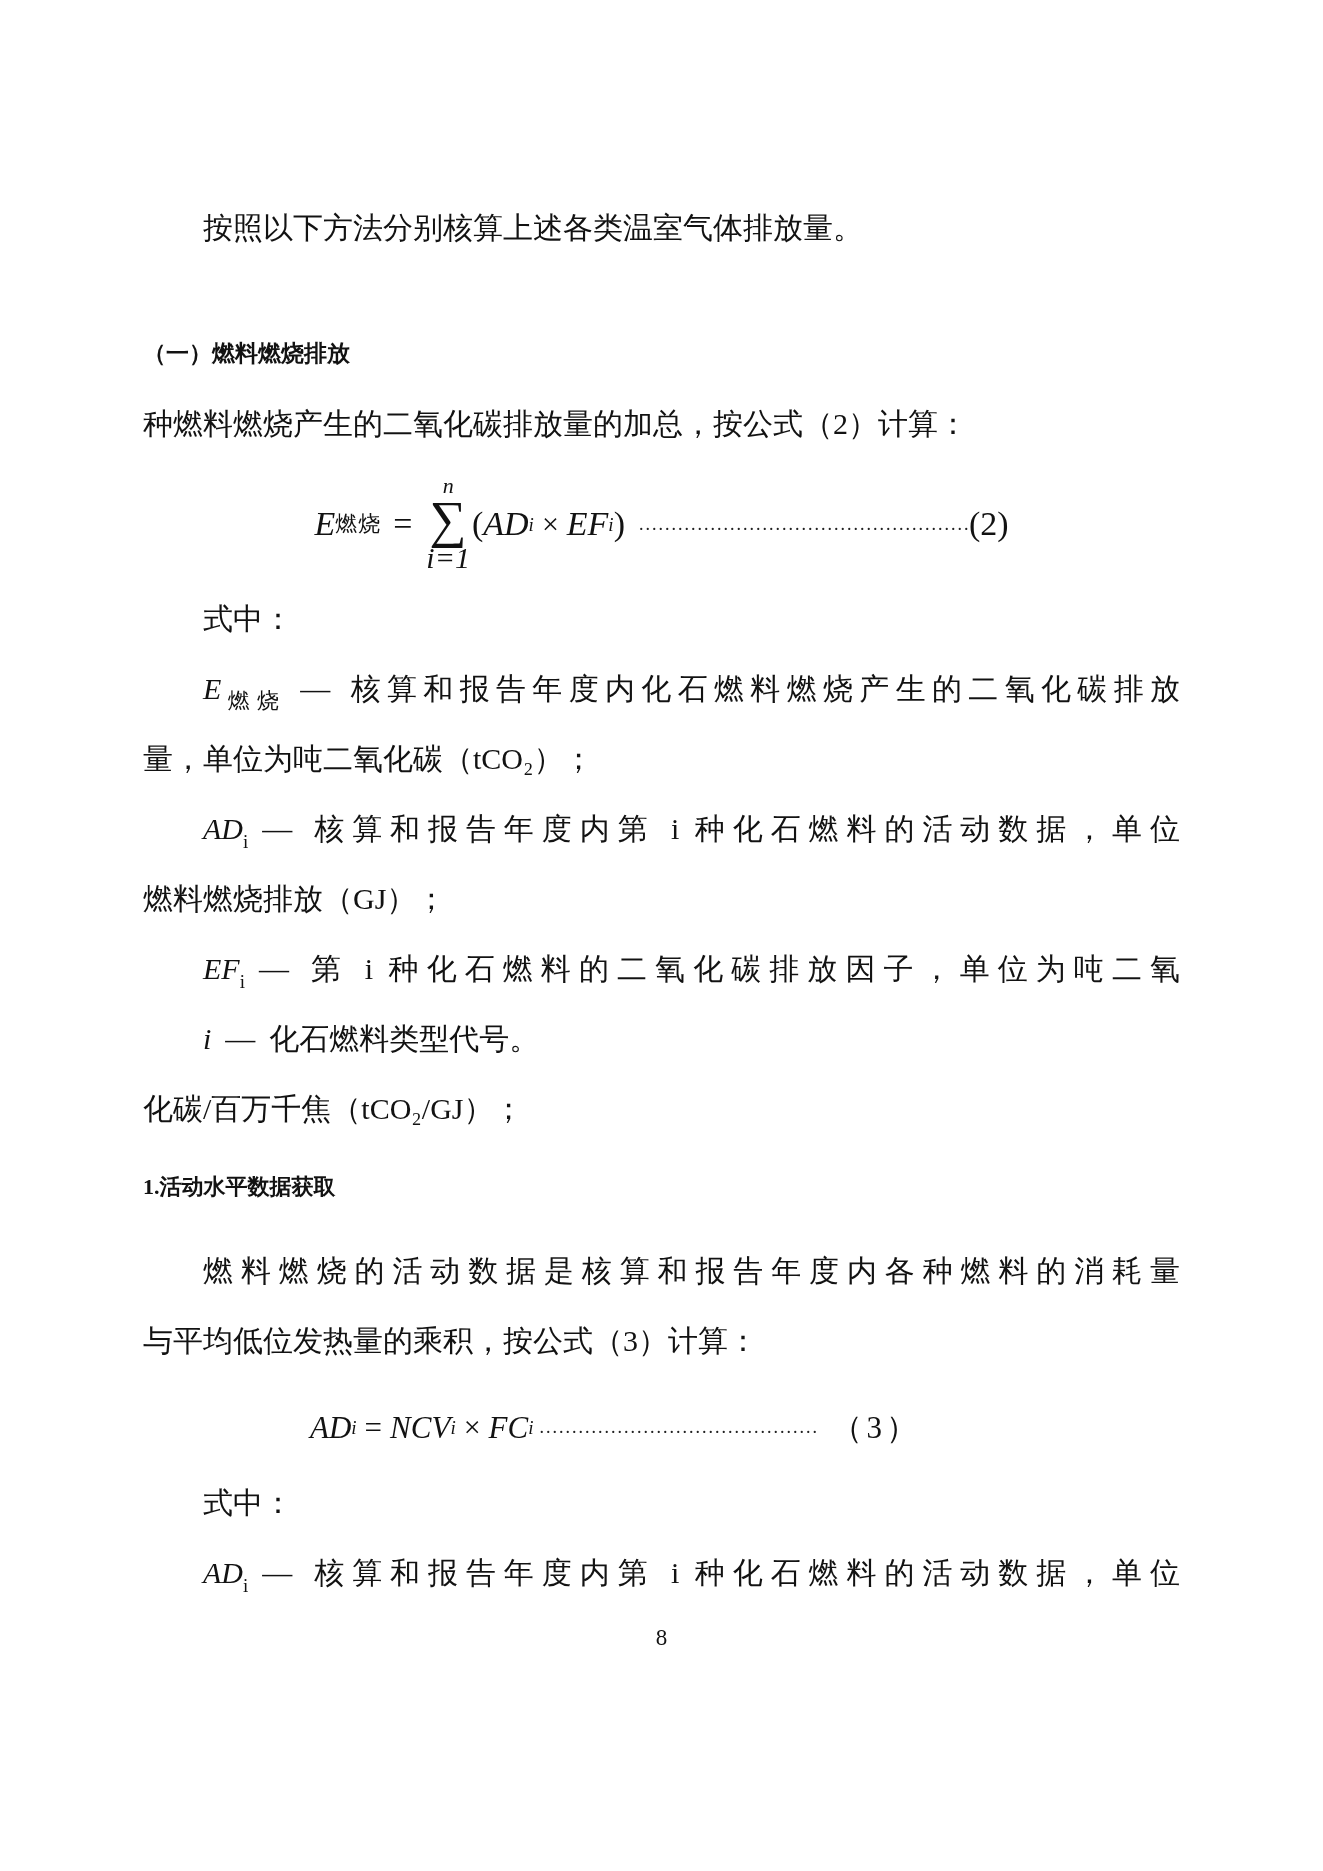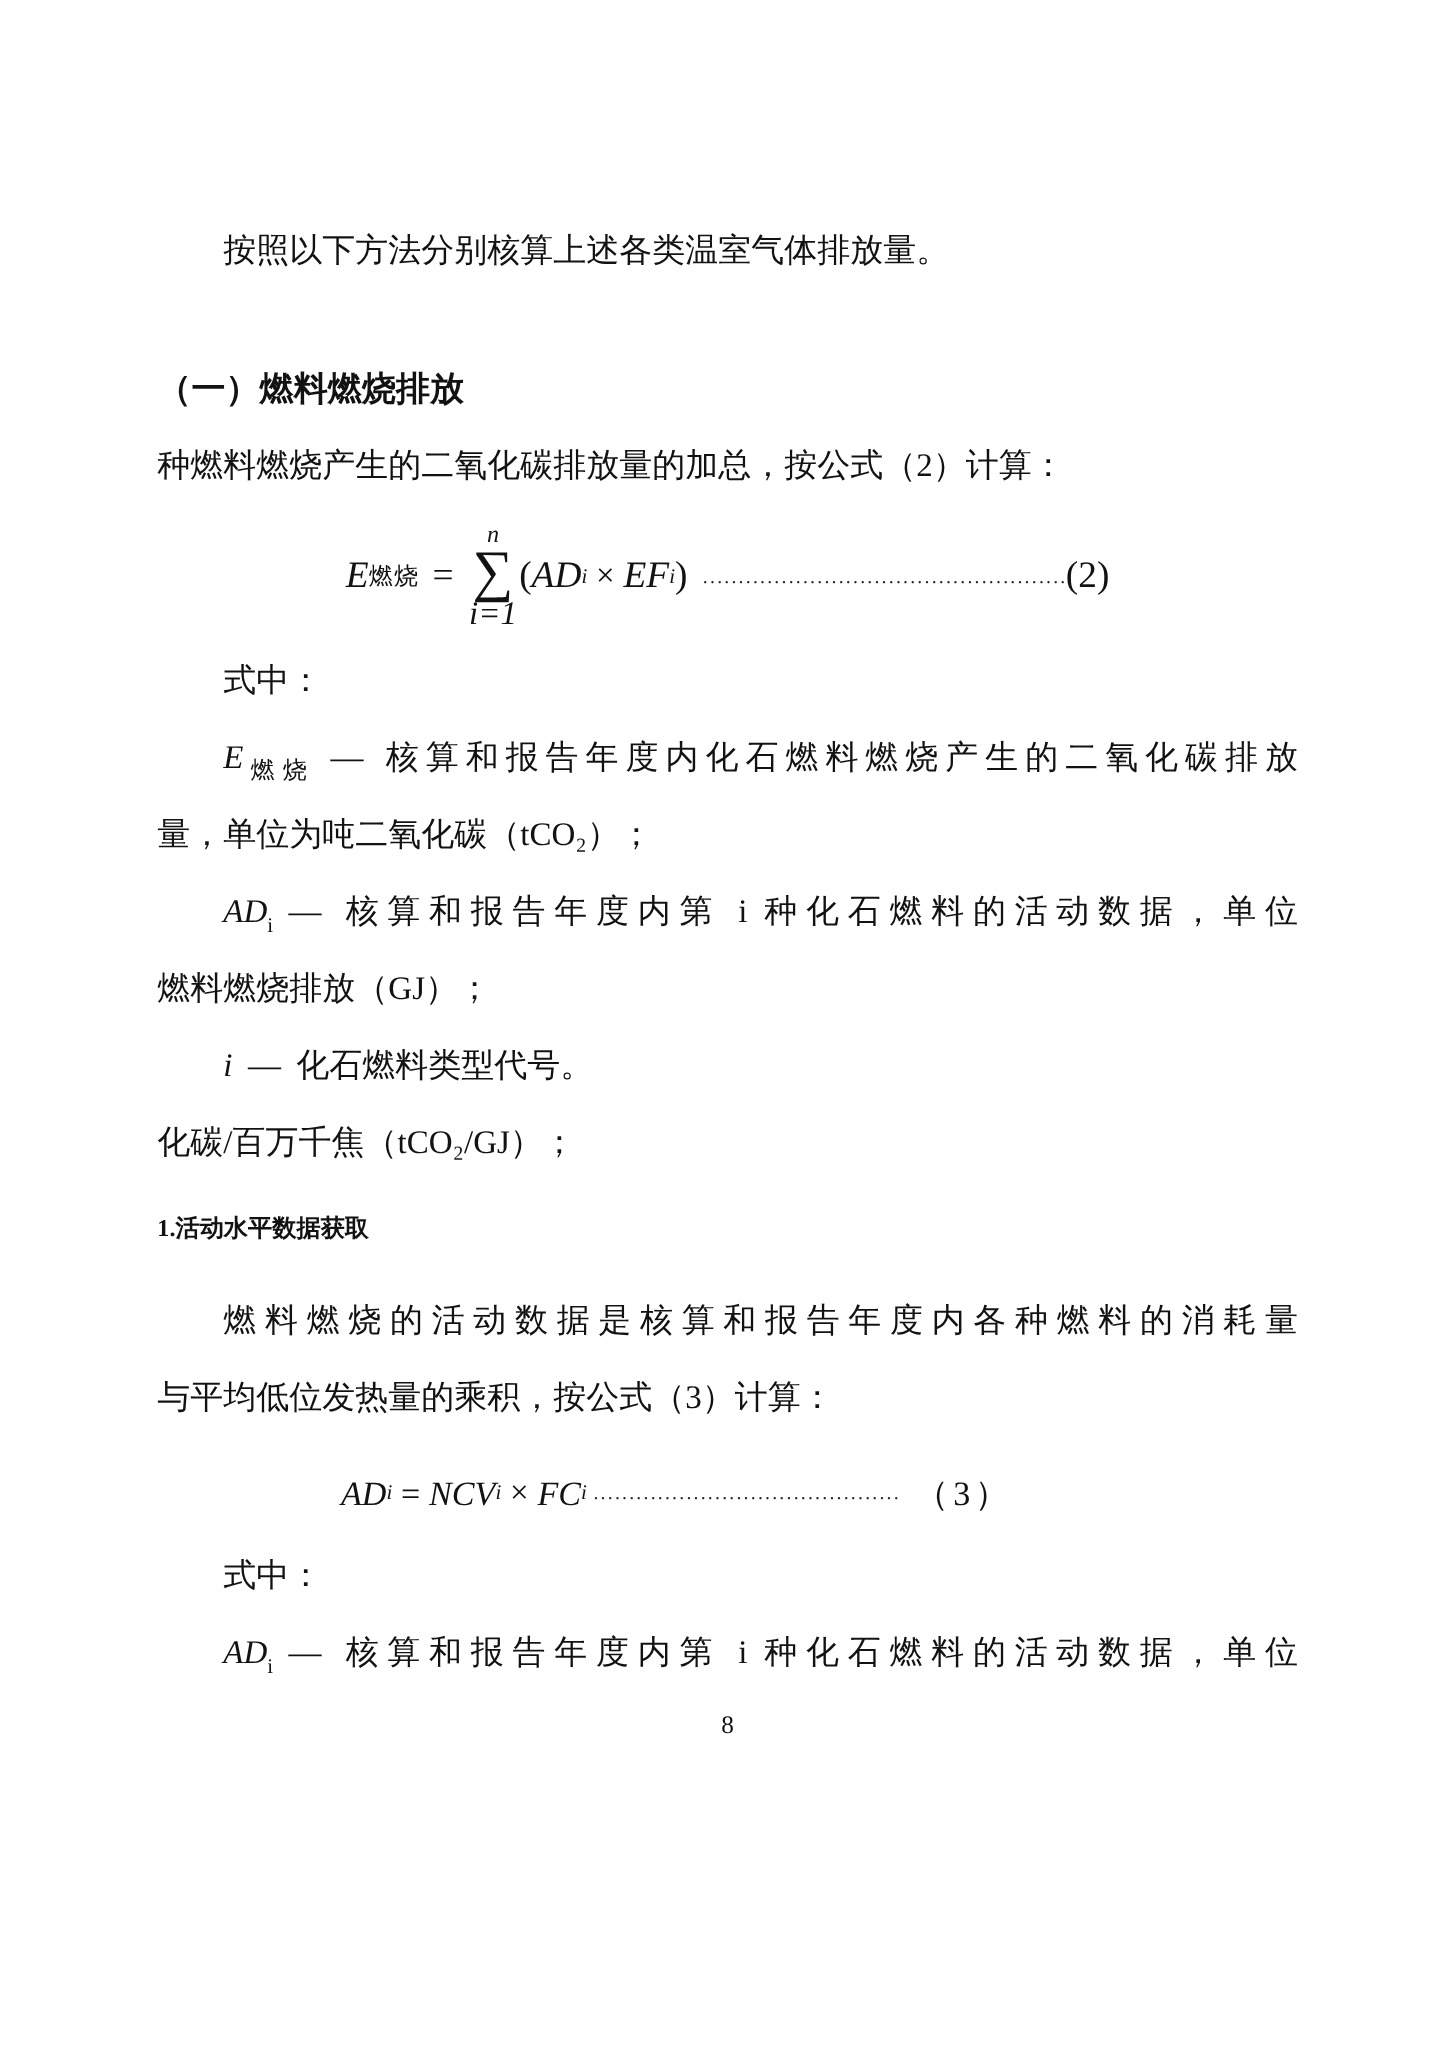--- a/index.html
+++ b/index.html
@@ -28,21 +28,21 @@
   }
   .wrapline { white-space: normal; }
   .indent { text-indent: 60px; }
   .fill {
     white-space: normal;
     text-align: justify;
     text-align-last: justify;
   }
   .heading1 {
     font-weight: bold;
-    font-size: 31px;
+    font-size: 23px;
     margin-top: 56px;
   }
   .heading2 {
     font-weight: bold;
     font-size: 22px;
     margin-top: 8px;
   }
   .para1 { margin-top: 26px; }
   .para2-first { margin-top: 14px; }
   .where1 { margin-top: 5px; }
@@ -154,20 +154,21 @@
     </div>
 
     <p class="line indent where1">式中：</p>
 
     <p class="line fill indent"><span class="it">E</span><span class="msub-cjk">燃烧</span><span class="dash">—</span><span>核算和报告年度内化石燃料燃烧产生的二氧化碳排放</span></p>
     <p class="line wrapline">量，单位为吨二氧化碳（tCO₂）；</p>
 
     <p class="line fill indent"><span class="it">AD</span><span class="msub">i</span><span class="dash">—</span><span>核算和报告年度内第 i 种化石燃料的活动数据，单位</span></p>
     <p class="line wrapline">燃料燃烧排放（GJ）；</p>
 
+    <p class="line fill indent"><span class="it">EF</span><span class="msub">i</span><span class="dash">—</span><span>第 i 种化石燃料的二氧化碳排放因子，单位为吨二氧</span></p>
     <p class="line indent"><span class="it">i</span><span class="dash">—</span><span>化石燃料类型代号。</span></p>
 
     <p class="line wrapline">化碳/百万千焦（tCO₂/GJ）；</p>
 
     <p class="line heading2">1.活动水平数据获取</p>
 
     <p class="line fill indent para2-first">燃料燃烧的活动数据是核算和报告年度内各种燃料的消耗量</p>
     <p class="line wrapline">与平均低位发热量的乘积，按公式（3）计算：</p>
 
     <div class="formula3">

